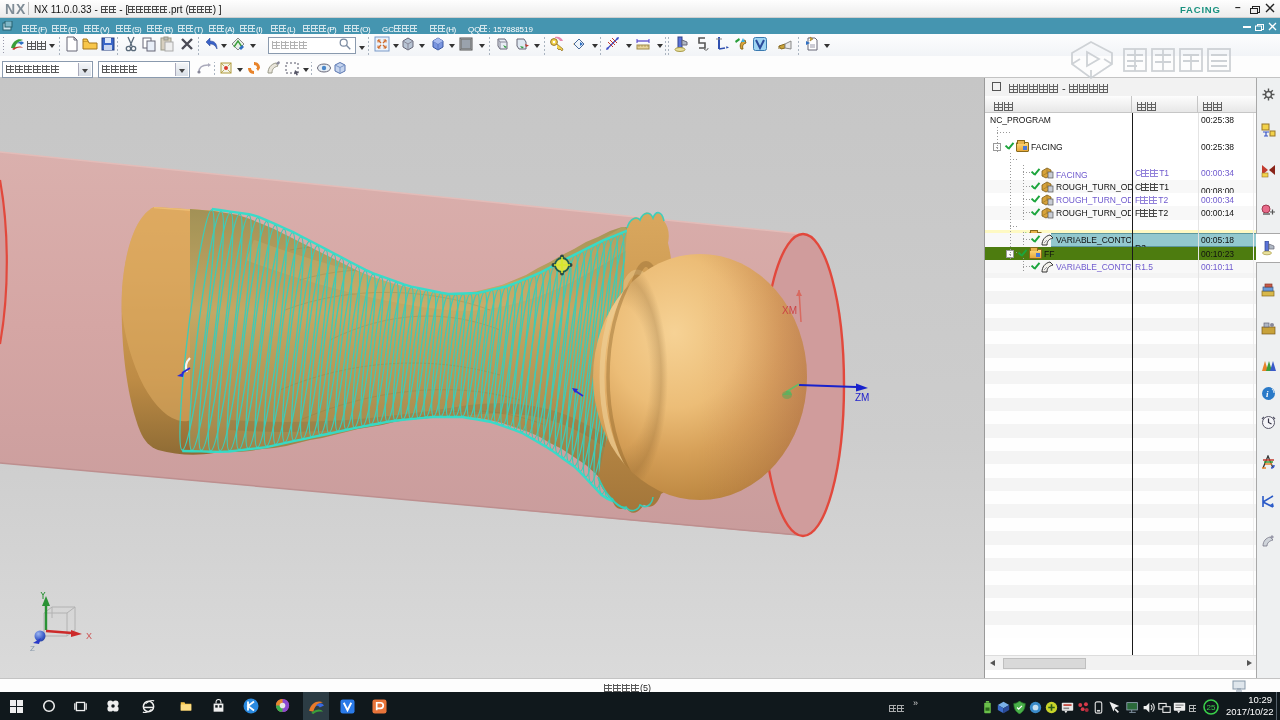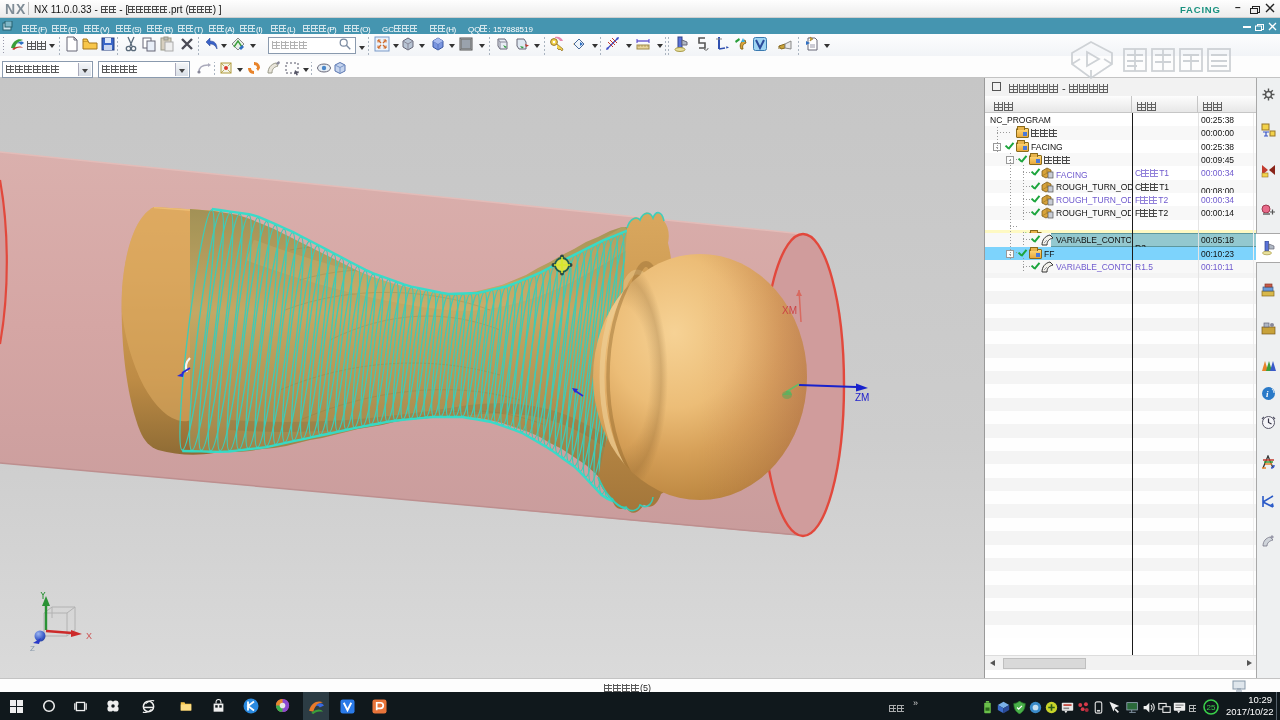--- a/index.html
+++ b/index.html
@@ -498,38 +498,26 @@
 <span class="abs" style="left:9px;top:4px"><i class="z"></i><i class="z"></i></span>
 <span class="abs" style="left:152px;top:4px"><i class="z"></i><i class="z"></i></span>
 <span class="abs" style="left:218px;top:4px"><i class="z"></i><i class="z"></i></span>
 <span class="abs" style="left:146px;top:0;width:1px;height:17px;background:#c6c6c6"></span>
 <span class="abs" style="left:212px;top:0;width:1px;height:17px;background:#c6c6c6"></span>
 </div>
     <div class="row" style="top:35.0px;background:#fff">
       <span class="abs" style="left:5px;top:2px">NC_PROGRAM</span>
       <span class="abs" style="left:216px;top:2px;color:#111">00:25:38</span>
     </div>
-    <div class="row" style="top:48.4px;background:#f8f8f8">
-      <span class="fold" style="left:31px;top:2px"></span>
-      <span class="abs" style="left:46px;top:2px;color:#111"><i class="z8"></i><i class="z8"></i><i class="z8"></i></span>
-      <span class="abs" style="left:216px;top:2px;color:#111">00:00:00</span>
-    </div>
     <div class="row" style="top:61.7px;background:#fff">
       <span class="eb" style="left:8px;top:3px">-</span>
       <span class="chk" style="left:19px;top:2px"></span>
       <span class="fold" style="left:31px;top:2px"></span>
       <span class="abs" style="left:46px;top:2px">FACING</span>
       <span class="abs" style="left:216px;top:2px;color:#111">00:25:38</span>
-    </div>
-    <div class="row" style="top:75.0px;background:#f8f8f8">
-      <span class="eb" style="left:21px;top:3px">-</span>
-      <span class="chk" style="left:32px;top:2px"></span>
-      <span class="fold" style="left:44px;top:2px"></span>
-      <span class="abs" style="left:59px;top:2px;color:#111"><i class="z8"></i><i class="z8"></i><i class="z8"></i></span>
-      <span class="abs" style="left:216px;top:2px;color:#111">00:09:45</span>
     </div>
     <div class="row" style="top:88.4px;background:#fff">
       <span class="chk" style="left:45px;top:2px"></span>
       <svg class="abs" style="left:56px;top:1px" width="13" height="12" viewBox="0 0 13 12">
         <path d="M1,4 L6,1 L10,3 L10,8 L5,11 L1,9 Z" fill="#d8a23a" stroke="#7a5a1a" stroke-width="0.8"></path>
         <path d="M6,1 L6,6 L1,9 M6,6 L10,8" fill="none" stroke="#9a7a2a" stroke-width="0.7"></path>
         <rect x="7" y="5" width="5" height="6" fill="#c8ccd4" stroke="#555" stroke-width="0.7"></rect>
       </svg>
       <span class="abs" style="left:71px;top:4px;color:#6f5ace">FACING</span>
       <span class="abs" style="left:150px;top:2px;color:#6f5ace">C<i class="z8"></i><i class="z8"></i>T1</span>
@@ -580,21 +568,21 @@
       <span class="chk" style="left:45px;top:2px"></span>
       <svg class="abs" style="left:56px;top:1px" width="13" height="12" viewBox="0 0 13 12">
         <path d="M1,11 C1,6 4,2 9,1 L12,4 C8,5 6,7 6,11 Z" fill="#f4f2ec" stroke="#333" stroke-width="1"></path>
         <path d="M9,1 l3,3" stroke="#333"></path>
         <path d="M3,9 l3,-3" stroke="#889" stroke-width="0.8"></path>
       </svg>
       <span class="abs" style="left:71px;top:2px;width:75px;overflow:hidden">VARIABLE_CONTO...</span>
       <span class="abs" style="left:150px;top:10px;color:#111">R3</span>
       <span class="abs" style="left:216px;top:2px;color:#111">00:05:18</span>
     </div>
-    <div class="row" style="top:168.5px;background:#7dd3fc">
+    <div class="row" style="top:168.5px;background:#4d7c0f">
       <span class="eb" style="left:21px;top:3px">-</span>
       <span class="chk" style="left:32px;top:2px"></span>
       <span class="fold" style="left:44px;top:2px"></span>
       <span class="abs" style="left:59px;top:2px">FF</span>
       <span class="abs" style="left:216px;top:2px;color:#111">00:10:23</span>
     </div>
     <div class="row" style="top:181.8px;background:#f8f8f8">
       <span class="chk" style="left:45px;top:2px"></span>
       <svg class="abs" style="left:56px;top:1px" width="13" height="12" viewBox="0 0 13 12">
         <path d="M1,11 C1,6 4,2 9,1 L12,4 C8,5 6,7 6,11 Z" fill="#f4f2ec" stroke="#333" stroke-width="1"></path>

